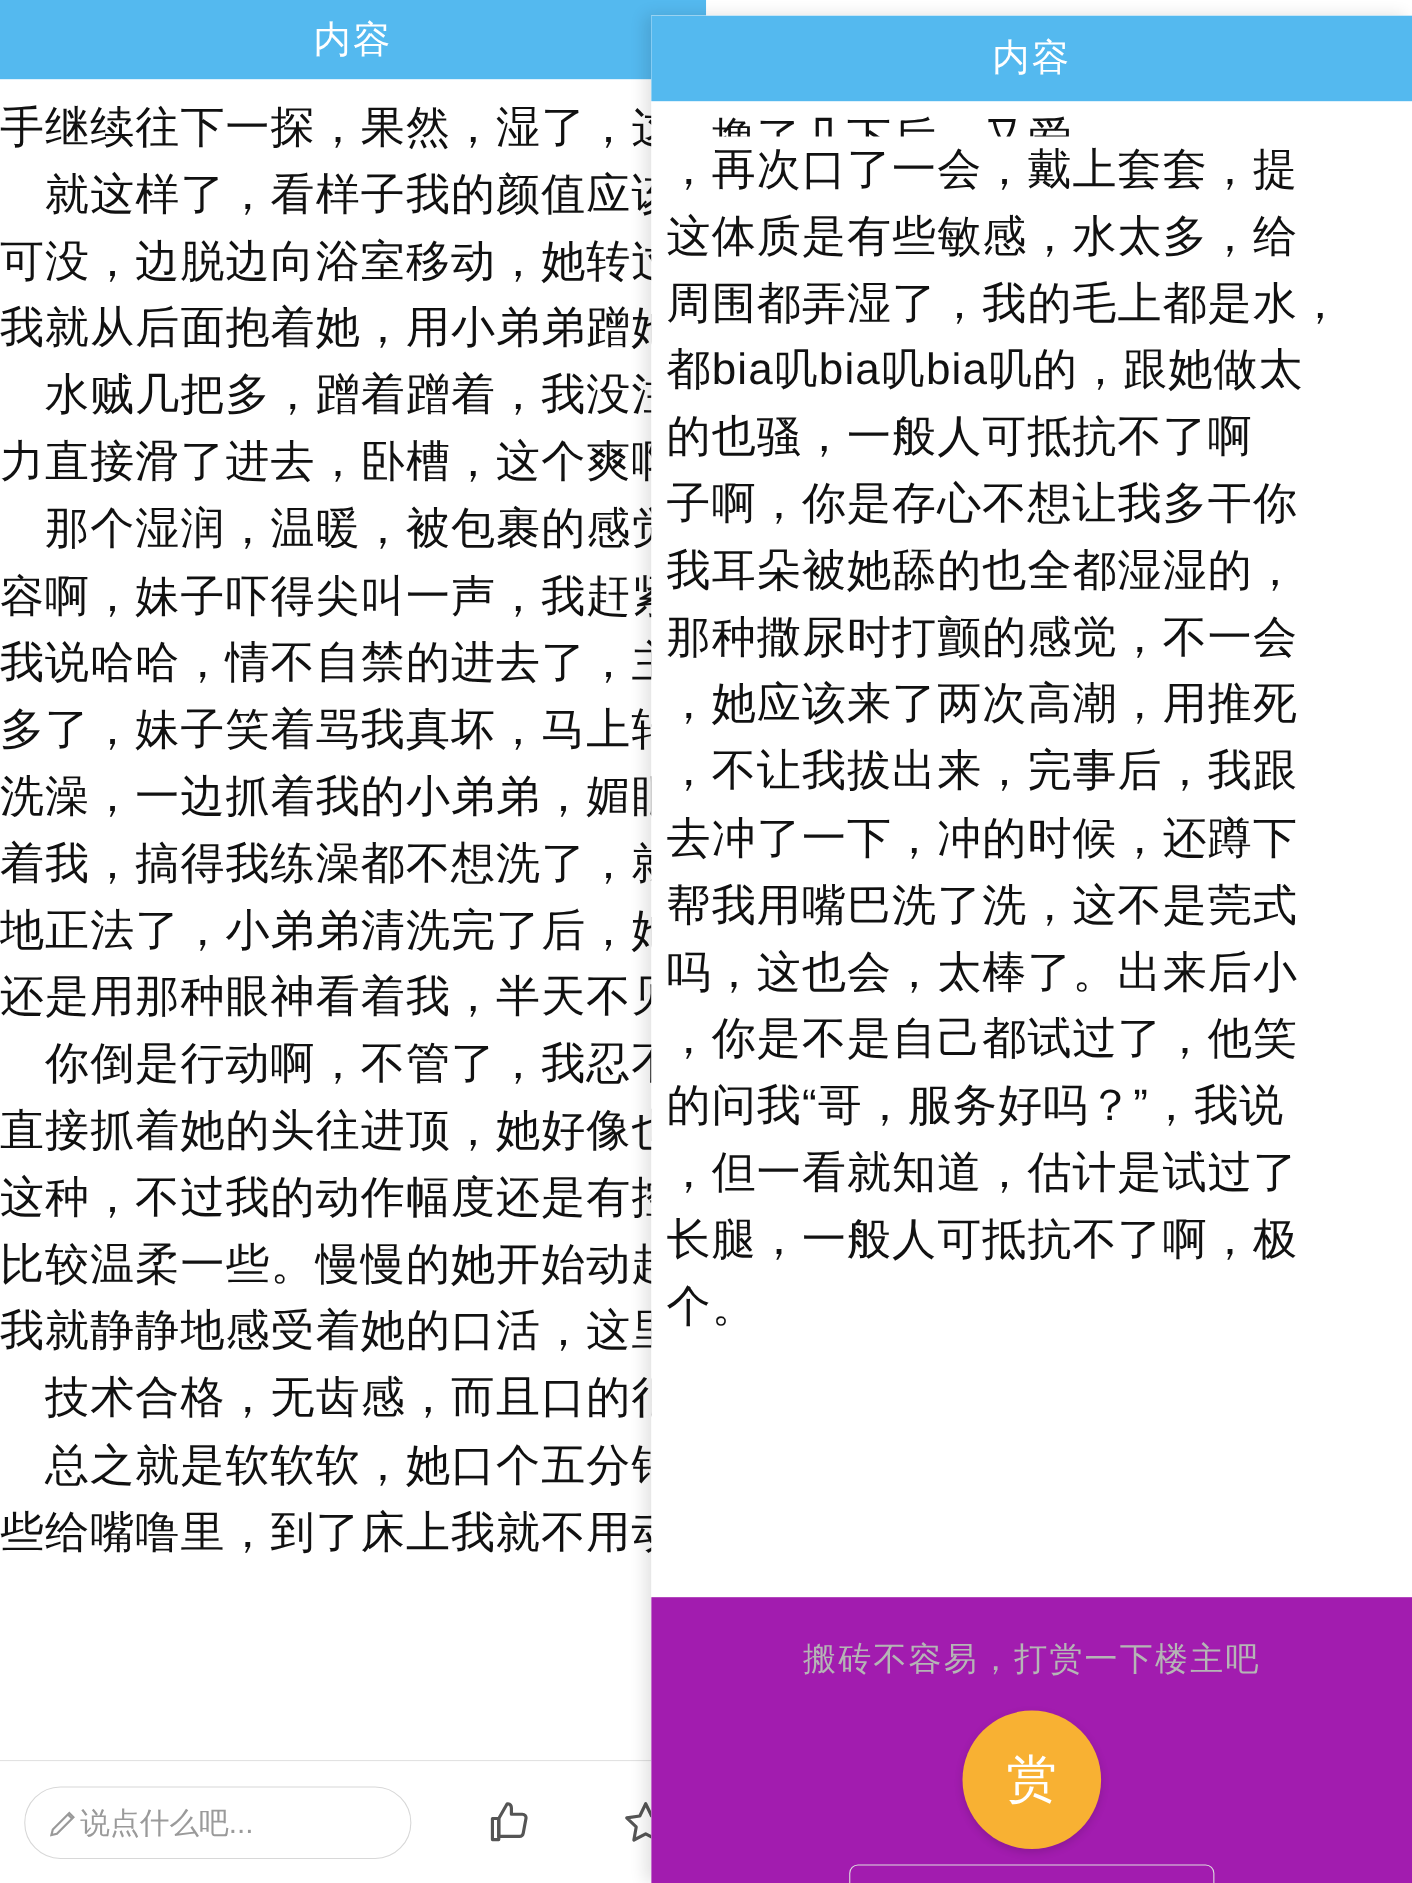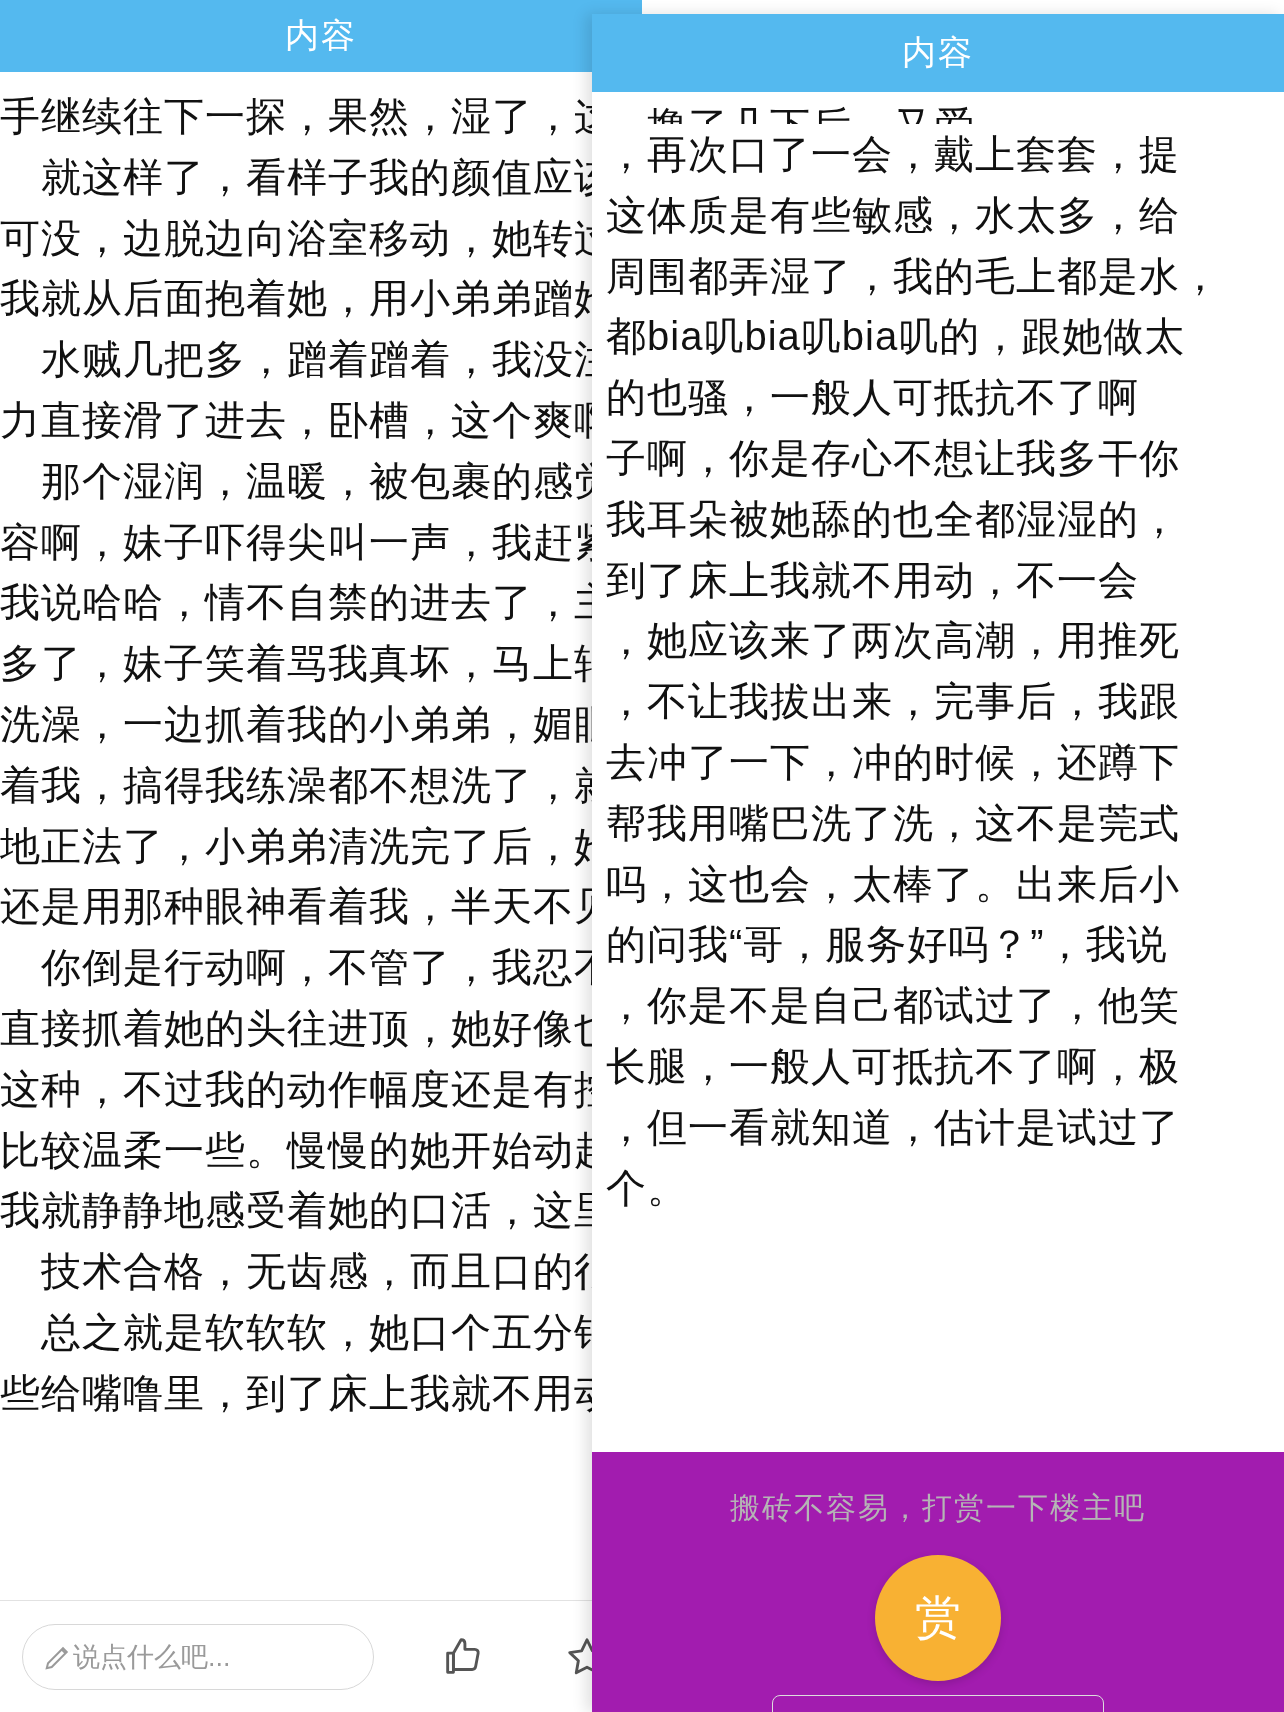--- a/index.html
+++ b/index.html
@@ -232,30 +232,30 @@
   </div>
   <div class="content">
     <div class="clipped-line">，撸了几下后，又爱</div>
     <p>，再次口了一会，戴上套套，提</p>
     <p>这体质是有些敏感，水太多，给</p>
     <p>周围都弄湿了，我的毛上都是水，</p>
     <p>都bia叽bia叽bia叽的，跟她做太</p>
     <p>的也骚，一般人可抵抗不了啊</p>
     <p>子啊，你是存心不想让我多干你</p>
     <p>我耳朵被她舔的也全都湿湿的，</p>
-    <p>到了床上我就不用动，不一会</p>
+    <p>那种撒尿时打颤的感觉，不一会</p>
     <p>，她应该来了两次高潮，用推死</p>
     <p>，不让我拔出来，完事后，我跟</p>
     <p>去冲了一下，冲的时候，还蹲下</p>
     <p>帮我用嘴巴洗了洗，这不是莞式</p>
     <p>吗，这也会，太棒了。出来后小</p>
+    <p>，你是不是自己都试过了，他笑</p>
     <p>的问我“哥，服务好吗？”，我说</p>
-    <p>，你是不是自己都试过了，他笑</p>
+    <p>，但一看就知道，估计是试过了</p>
     <p>长腿，一般人可抵抗不了啊，极</p>
-    <p>，但一看就知道，估计是试过了</p>
     <p>个。</p>
   </div>
 
   <div class="reward-area">
     <div class="reward-text">搬砖不容易，打赏一下楼主吧</div>
     <div class="reward-btn">
       <span>赏</span>
     </div>
     <div class="reward-sub"></div>
   </div>

